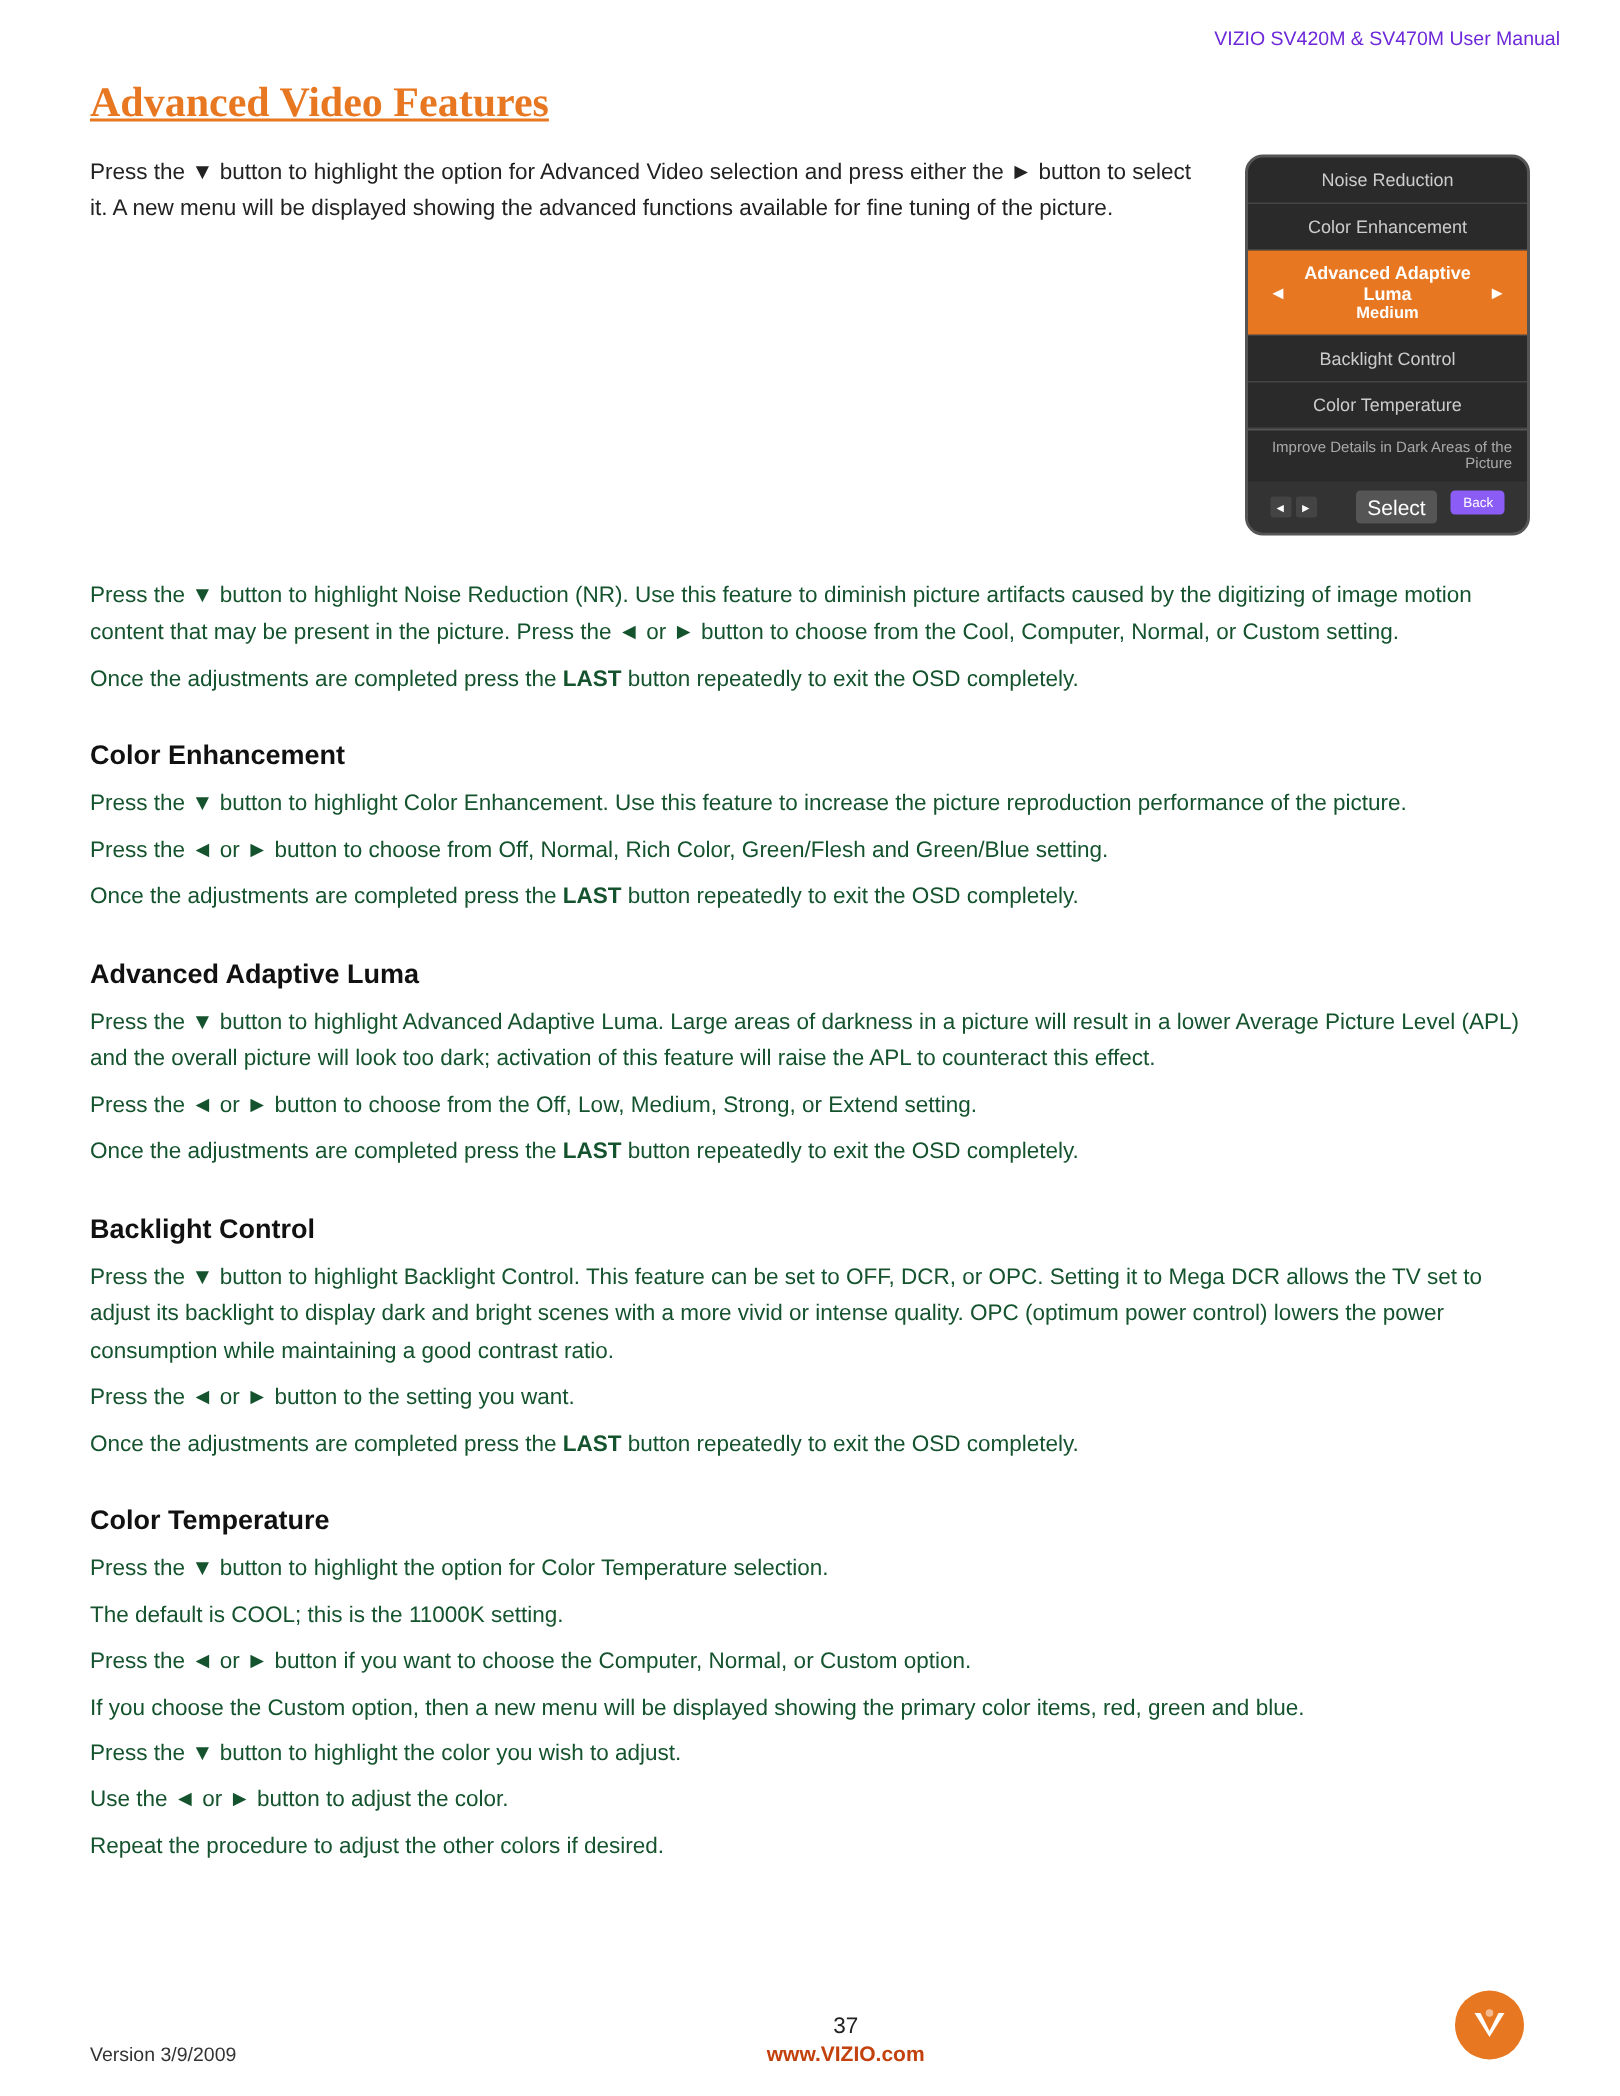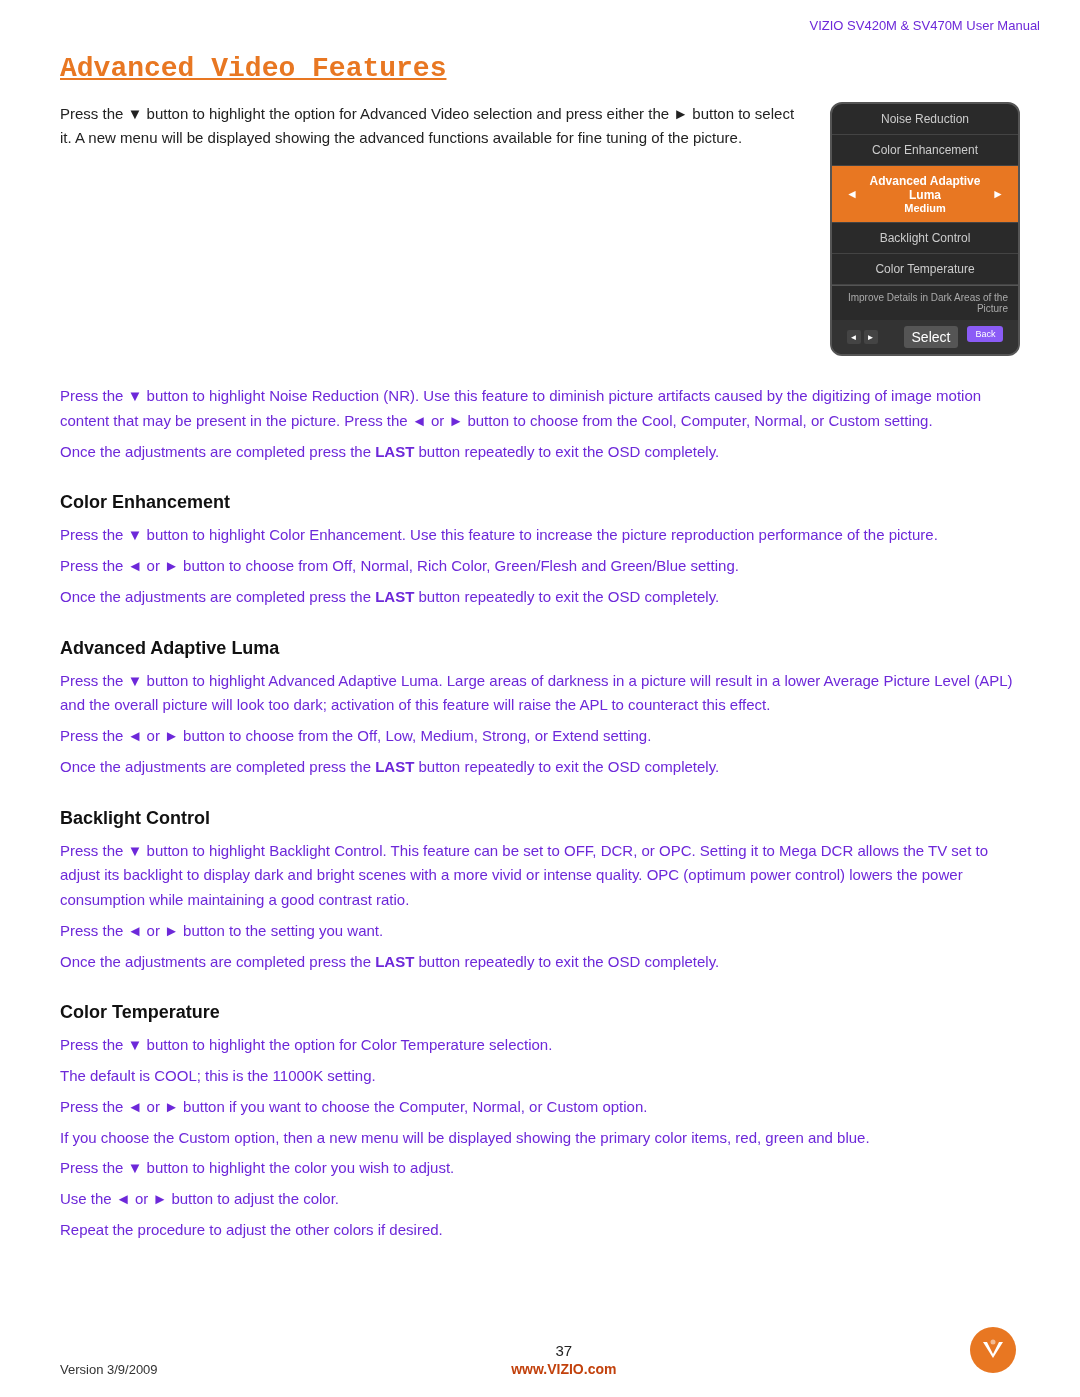--- a/index.html
+++ b/index.html
@@ -22,21 +22,21 @@
     }
 
     .main-content {
       padding: 20px 60px 40px 60px;
     }
 
     .page-title {
       font-size: 28px;
       font-weight: bold;
       color: #e87722;
-      font-family: Liberation Mono, monospace;
+      font-family: Liberation Serif, serif;
       text-decoration: underline;
       margin-bottom: 18px;
       display: inline-block;
     }
 
     .intro-section {
       display: flex;
       gap: 30px;
       margin-bottom: 28px;
     }
@@ -121,21 +121,21 @@
     .section-title {
       font-size: 18px;
       font-weight: bold;
       color: #111;
       margin-bottom: 10px;
     }
 
     .section-body {
       font-size: 15px;
       line-height: 1.65;
-      color: #6d28d9;
+      color: #14532d;
     }
 
     .section-body p {
       margin-bottom: 6px;
     }
 
     .bold {
       font-weight: bold;
     }
 

